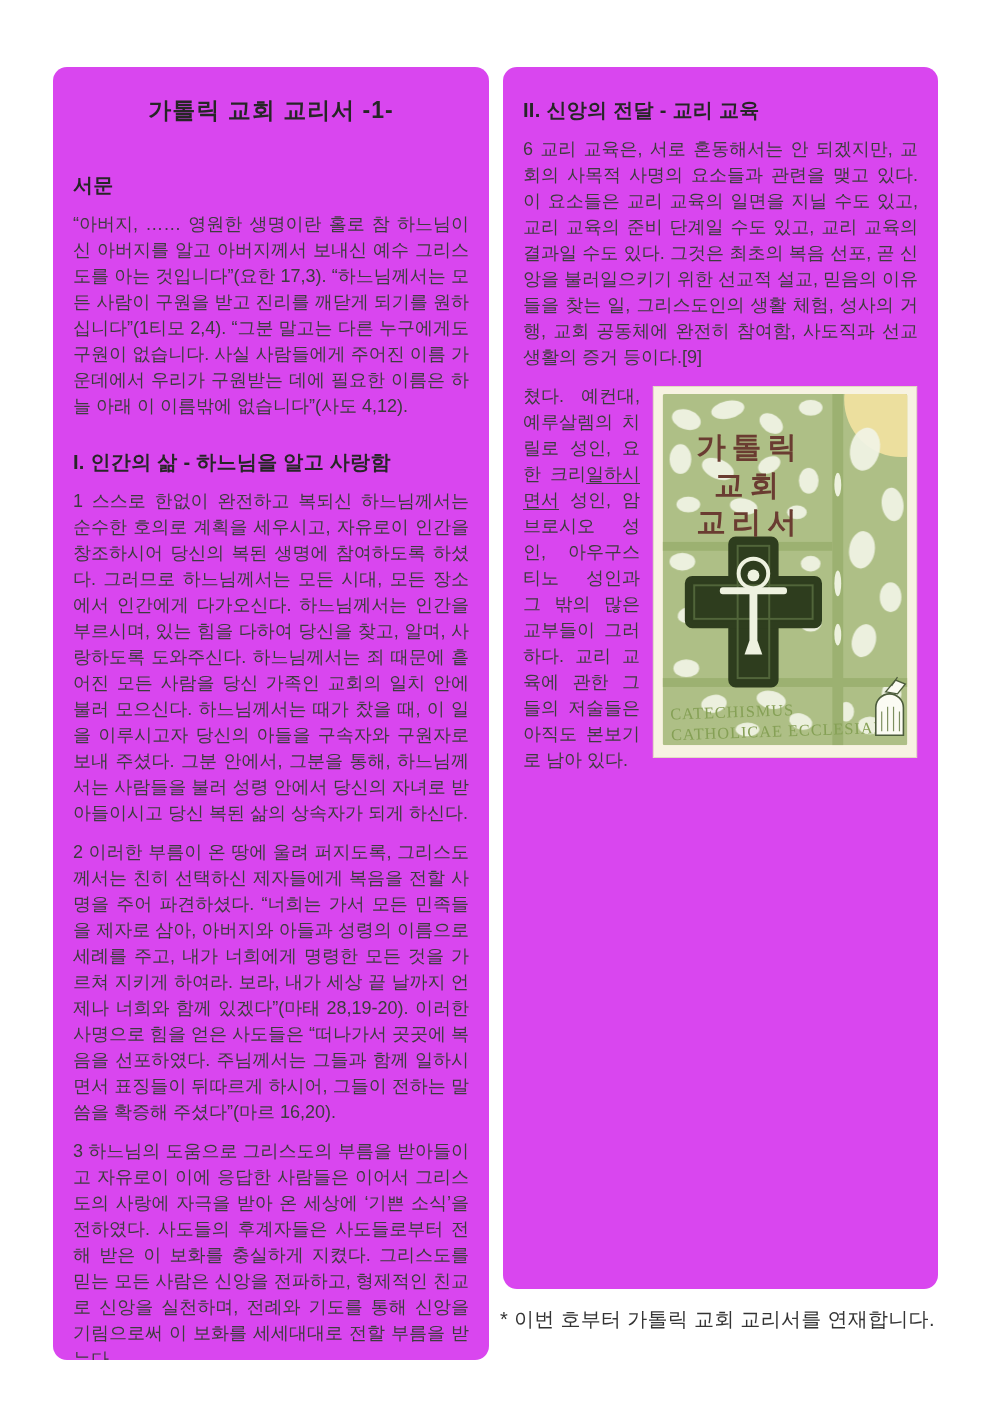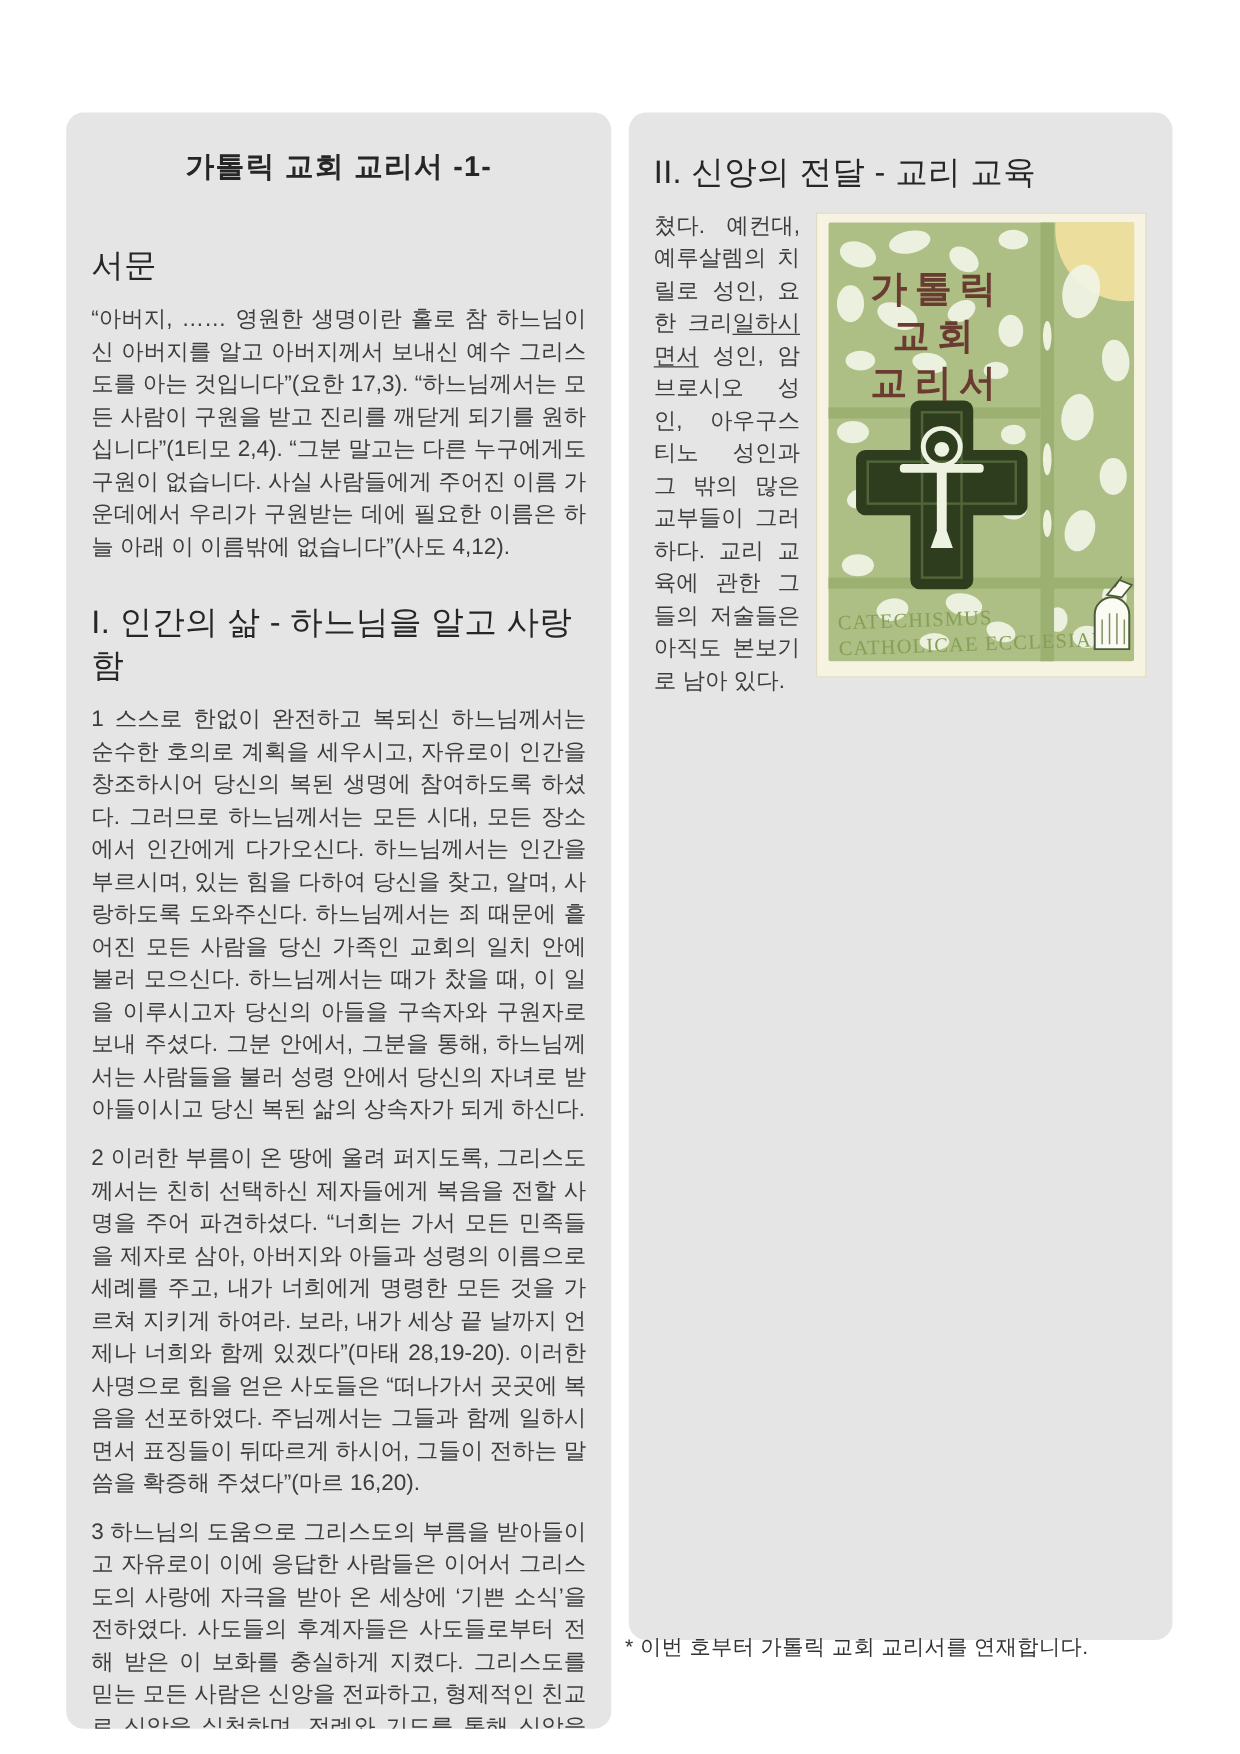--- a/index.html
+++ b/index.html
@@ -1,38 +1,38 @@
 <!DOCTYPE html>
 <html lang="ko"><head>
 <meta charset="utf-8">
 <style>
   html,body{margin:0;padding:0;background:#ffffff;}
   body{font-family:"Liberation Sans",sans-serif;color:#3d3d3d;}
   .page{position:relative;width:992px;height:1403px;background:#ffffff;overflow:hidden;}
 
-  .panel{position:absolute;top:67px;background:#e5e5e5;border-radius:14px;
-         box-sizing:border-box;padding:24px 20px;overflow:hidden;margin-top:23px;}
+  .panel{position:absolute;top:67px;background:#d946ef;border-radius:14px;
+         box-sizing:border-box;padding:24px 20px;overflow:hidden;}
   .panel-left{left:53px;width:436px;height:1293px;}
   .panel-right{left:503px;width:435px;height:1222px;}
 
   .doc-title{margin:4px 0 0 0;font-size:23px;font-weight:bold;color:#262626;
              text-align:center;letter-spacing:1px;}
-  .h{margin:30px 0 12px 0;font-size:26px;font-weight:normal;color:#262626;letter-spacing:.3px;}
+  .h{margin:30px 0 12px 0;font-size:20px;font-weight:bold;color:#262626;letter-spacing:.3px;}
   .h-pre{margin-top:46px;}
   .h-first{margin-top:6px;}
 
   .bt{margin:0 0 13px 0;font-size:18px;line-height:26px;text-align:justify;color:#3d3d3d;}
   .bt:last-child{margin-bottom:0;}
 
   .u{text-decoration:underline;text-underline-offset:3px;}
 
   .cover{float:right;width:266px;height:372px;margin:3px 0 10px 12px;}
   .cover svg{display:block;width:100%;height:100%;}
 
-  .footnote{position:absolute;left:500px;top:1306px;font-size:17px;color:#333333;
+  .footnote{position:absolute;left:500px;top:1306px;font-size:20px;color:#333333;
             letter-spacing:.3px;}
 </style>
 </head>
 <body>
 
 <div class="page">
 
   <section class="panel panel-left">
     <h1 class="doc-title">가톨릭 교회 교리서 -1-</h1>
 
@@ -40,20 +40,21 @@
     <p class="bt">“아버지, …… 영원한 생명이란 홀로 참 하느님이신 아버지를 알고 아버지께서 보내신 예수 그리스도를 아는 것입니다”(요한 17,3). “하느님께서는 모든 사람이 구원을 받고 진리를 깨닫게 되기를 원하십니다”(1티모 2,4). “그분 말고는 다른 누구에게도 구원이 없습니다. 사실 사람들에게 주어진 이름 가운데에서 우리가 구원받는 데에 필요한 이름은 하늘 아래 이 이름밖에 없습니다”(사도 4,12).</p>
 
     <h2 class="h">I. 인간의 삶 - 하느님을 알고 사랑함</h2>
     <p class="bt">1 스스로 한없이 완전하고 복되신 하느님께서는 순수한 호의로 계획을 세우시고, 자유로이 인간을 창조하시어 당신의 복된 생명에 참여하도록 하셨다. 그러므로 하느님께서는 모든 시대, 모든 장소에서 인간에게 다가오신다. 하느님께서는 인간을 부르시며, 있는 힘을 다하여 당신을 찾고, 알며, 사랑하도록 도와주신다. 하느님께서는 죄 때문에 흩어진 모든 사람을 당신 가족인 교회의 일치 안에 불러 모으신다. 하느님께서는 때가 찼을 때, 이 일을 이루시고자 당신의 아들을 구속자와 구원자로 보내 주셨다. 그분 안에서, 그분을 통해, 하느님께서는 사람들을 불러 성령 안에서 당신의 자녀로 받아들이시고 당신 복된 삶의 상속자가 되게 하신다.</p>
     <p class="bt">2 이러한 부름이 온 땅에 울려 퍼지도록, 그리스도께서는 친히 선택하신 제자들에게 복음을 전할 사명을 주어 파견하셨다. “너희는 가서 모든 민족들을 제자로 삼아, 아버지와 아들과 성령의 이름으로 세례를 주고, 내가 너희에게 명령한 모든 것을 가르쳐 지키게 하여라. 보라, 내가 세상 끝 날까지 언제나 너희와 함께 있겠다”(마태 28,19-20). 이러한 사명으로 힘을 얻은 사도들은 “떠나가서 곳곳에 복음을 선포하였다. 주님께서는 그들과 함께 일하시면서 표징들이 뒤따르게 하시어, 그들이 전하는 말씀을 확증해 주셨다”(마르 16,20).</p>
     <p class="bt">3 하느님의 도움으로 그리스도의 부름을 받아들이고 자유로이 이에 응답한 사람들은 이어서 그리스도의 사랑에 자극을 받아 온 세상에 ‘기쁜 소식’을 전하였다. 사도들의 후계자들은 사도들로부터 전해 받은 이 보화를 충실하게 지켰다. 그리스도를 믿는 모든 사람은 신앙을 전파하고, 형제적인 친교로 신앙을 실천하며, 전례와 기도를 통해 신앙을 기림으로써 이 보화를 세세대대로 전할 부름을 받는다.</p>
   </section>
 
   <section class="panel panel-right">
     <h2 class="h h-first">II. 신앙의 전달 - 교리 교육</h2>
+    <p class="bt">6 교리 교육은, 서로 혼동해서는 안 되겠지만, 교회의 사목적 사명의 요소들과 관련을 맺고 있다. 이 요소들은 교리 교육의 일면을 지닐 수도 있고, 교리 교육의 준비 단계일 수도 있고, 교리 교육의 결과일 수도 있다. 그것은 최초의 복음 선포, 곧 신앙을 불러일으키기 위한 선교적 설교, 믿음의 이유들을 찾는 일, 그리스도인의 생활 체험, 성사의 거행, 교회 공동체에 완전히 참여함, 사도직과 선교 생활의 증거 등이다.[9]</p>
 
     <p class="bt"><span class="cover">
           <svg viewBox="0 0 268 377" xmlns="http://www.w3.org/2000/svg" role="img">
         <defs>
               <clipPath id="mclip">
                 <rect x="10" y="8" width="248" height="356" rx="2"></rect>
               </clipPath>
             </defs>
         <rect x="0.5" y="0.5" width="267" height="376" fill="#f7f3e2" stroke="#e3dcc2"></rect>
         <g clip-path="url(#mclip)">

